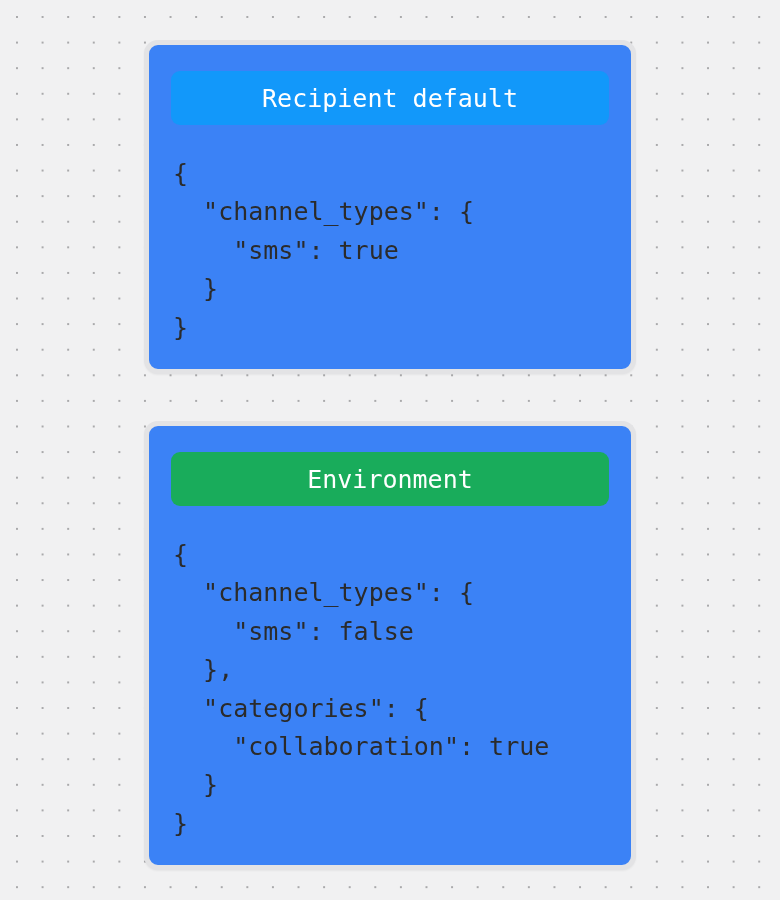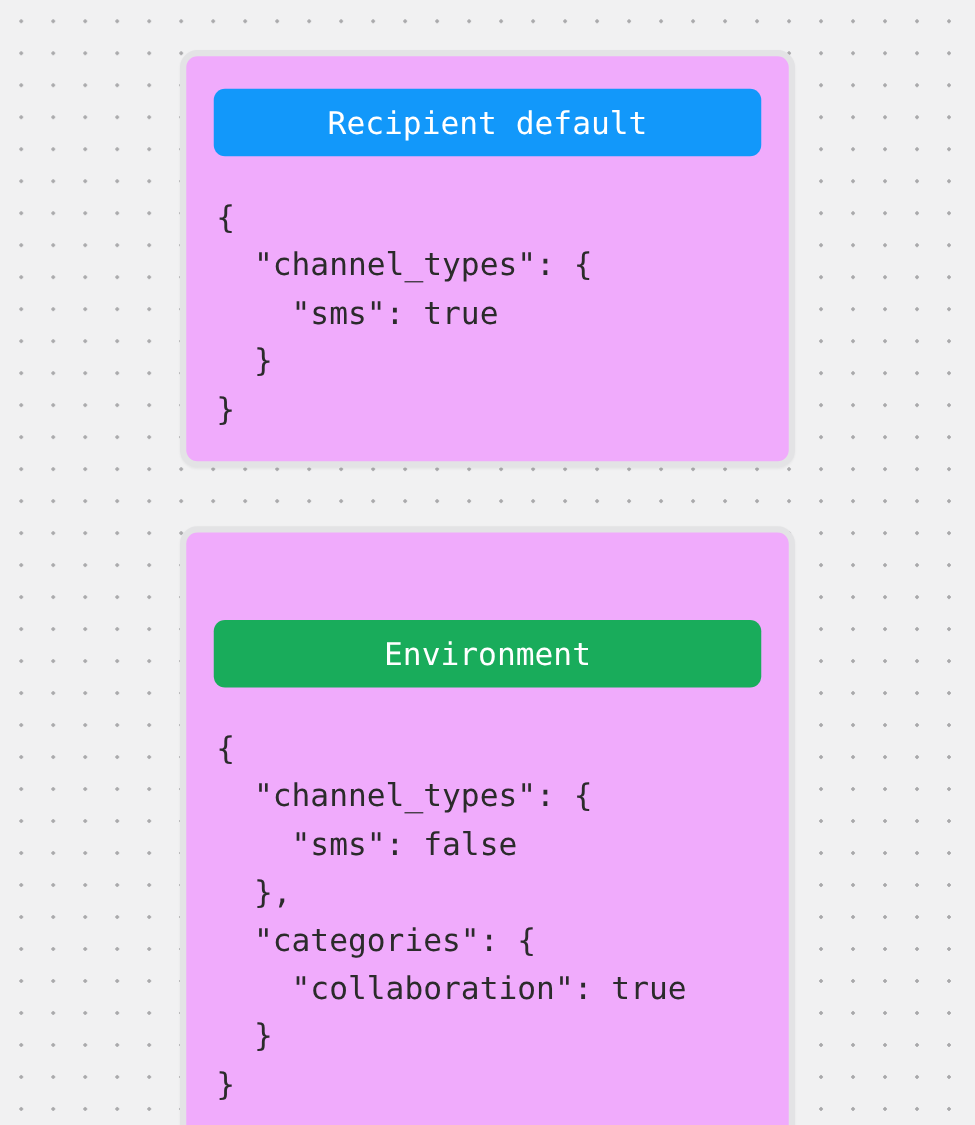--- a/index.html
+++ b/index.html
@@ -17,21 +17,21 @@
     font-family: "DejaVu Sans Mono", "Liberation Mono", monospace;
   }
   .stack {
     width: 492px;
     margin: 0 auto;
     padding-top: 40px;
   }
   .card {
     box-sizing: border-box;
     width: 492px;
-    background: #f0abfc;
+    background: #3b82f6;
     border: 5px solid #e3e3e5;
     border-radius: 14px;
     padding: 26px 22px 22px 22px;
     box-shadow: 0 1px 2px rgba(0,0,0,0.05);
   }
   .card + .card {
     margin-top: 47px;
   }
   .card-header {
     height: 54px;
@@ -62,21 +62,21 @@
   <div class="card">
     <div class="card-header" style="background-color: rgb(18, 152, 250);">Recipient default</div>
     <pre class="code">{
   "channel_types": {
     "sms": true
   }
 }</pre>
   </div>
 
   <div class="card">
-    <div class="card-header" style="background-color: rgb(25, 172, 91); margin-top: 44px;">Environment</div>
+    <div class="card-header" style="background-color: rgb(25, 172, 91);">Environment</div>
     <pre class="code">{
   "channel_types": {
     "sms": false
   },
   "categories": {
     "collaboration": true
   }
 }</pre>
   </div>
 

